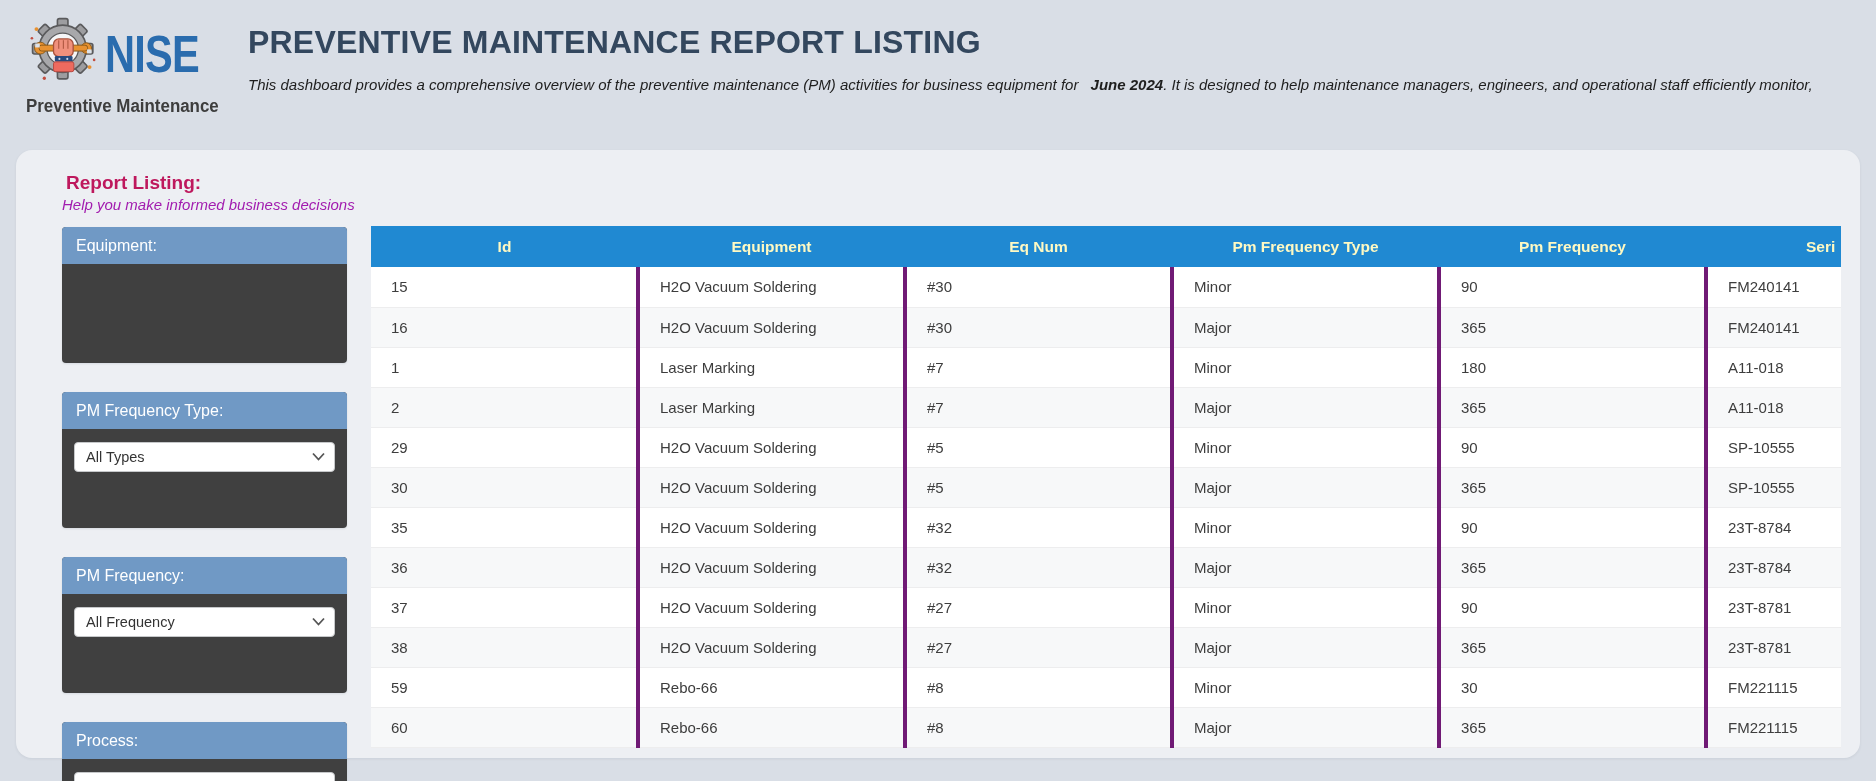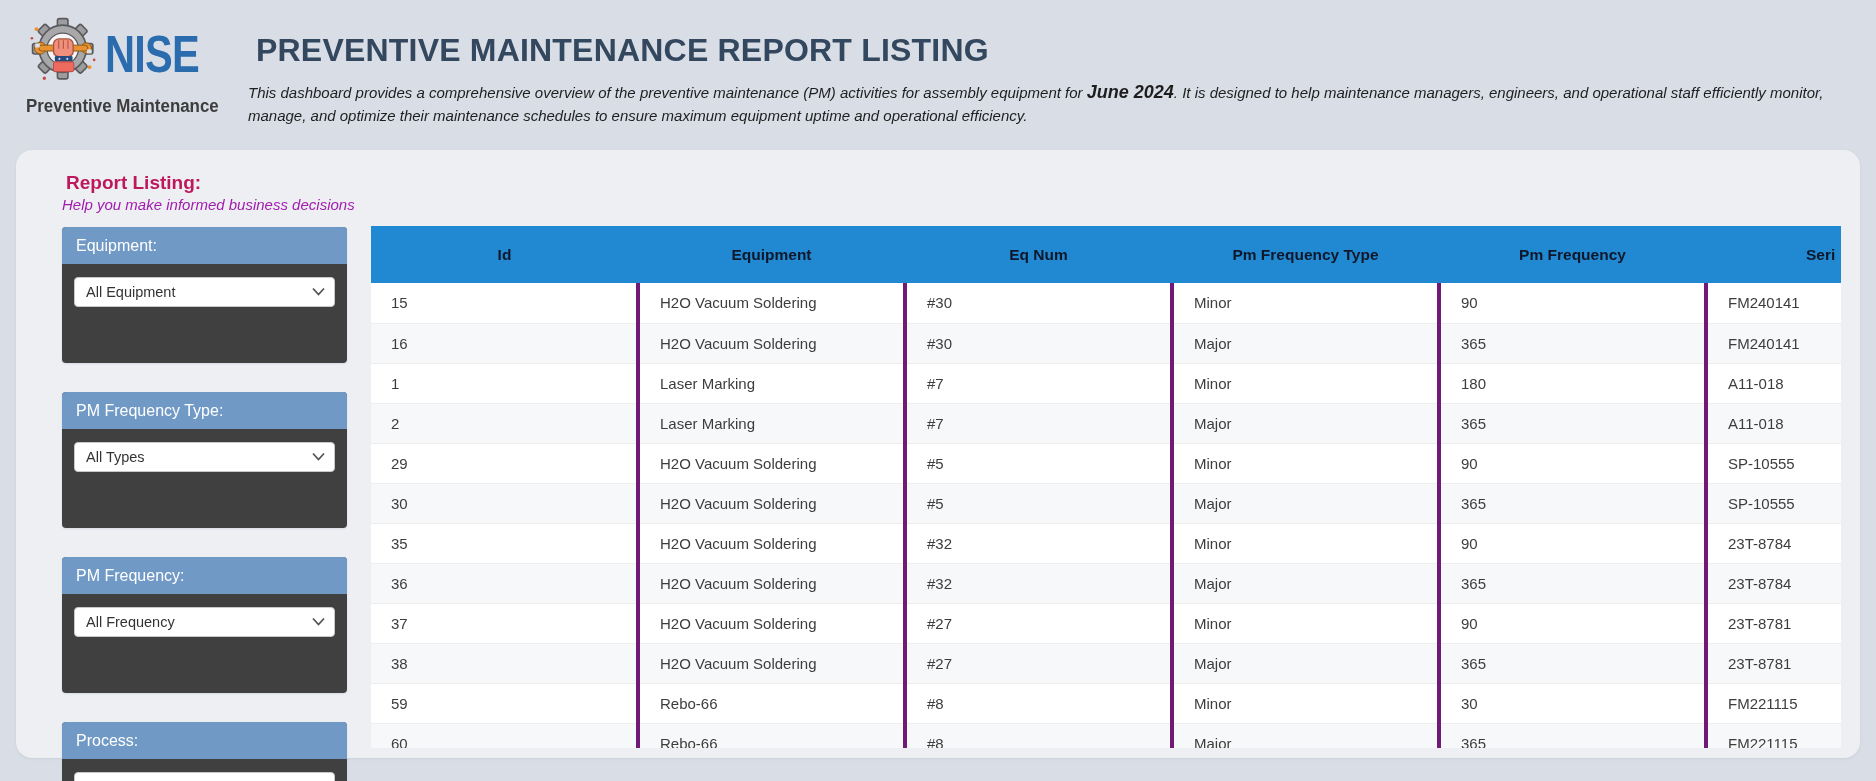--- a/index.html
+++ b/index.html
@@ -27,28 +27,28 @@
     letter-spacing:-1px;line-height:92px;display:inline-block;
     transform:scaleX(0.80);transform-origin:left center;
   }
   .brand-tagline{
     display:block;width:100%;text-align:center;margin-top:-4px;
     font-size:18px;font-weight:800;color:#3d3d3d;
     transform:scaleX(0.94);transform-origin:left center;white-space:nowrap;
   }
   .title-block{position:absolute;left:248px;top:24px;width:1620px;}
   .page-title{
-    margin:8px;font-size:32px;font-weight:700;color:var(--title);
+    margin:0;font-size:32px;font-weight:700;color:var(--title);
     letter-spacing:0.2px;white-space:nowrap;
   }
   .page-desc{
     margin-top:12px;font-style:italic;font-size:15px;line-height:23px;color:#1e1e1e;
   }
   .desc-line{white-space:nowrap;display:block;}
-  .desc-period{font-weight:700;font-size:18px;}
+  .desc-period{font-weight:700;font-size:15px;margin-left:8px;}
 
   
   .main-card{
     position:absolute;left:16px;top:150px;width:1844px;height:608px;
     background:var(--card-bg);border-radius:16px;
     box-shadow:0 1px 3px rgba(40,50,70,0.08);
   }
   .report-heading{
     position:absolute;left:46px;top:18px;margin:4px;
     font-size:19px;font-weight:700;color:#be185d;
@@ -80,21 +80,21 @@
   .select-wrap .chev{position:absolute;right:10px;top:10px;pointer-events:none;}
 
   
   .table-clip{
     position:absolute;left:355px;top:76px;width:1470px;height:522px;overflow:hidden;
   }
   table.report-table{
     width:1615px;border-collapse:collapse;table-layout:fixed;background:#ffffff;
   }
   .report-table th{
-    height:57px;background:var(--table-header);color:#0f172a;
+    height:41px;background:var(--table-header);color:#fef9c3;
     font-size:15.5px;font-weight:700;text-align:center;padding:0;
   }
   .report-table th:last-child{text-align:left;padding-left:100px;}
   .report-table td{
     height:40px;font-size:15px;color:#3d3d3d;padding:0 0 0 20px;
     border-bottom:1px solid #ededee;overflow:hidden;white-space:nowrap;
   }
   .report-table td + td{border-left:4px solid #701a75;}
   .report-table tbody tr:nth-child(even){background:#f7f8f9;}
 </style>
@@ -161,45 +161,36 @@
       </svg>
       <span class="brand-name">NISE</span>
     </div>
     <span class="brand-tagline">Preventive Maintenance</span>
   </div>
 
   <div class="title-block">
     <h1 class="page-title">PREVENTIVE MAINTENANCE REPORT LISTING</h1>
     <div class="page-desc">
       <span class="desc-line">
-        <span>This dashboard provides a comprehensive overview of the preventive maintenance (PM) activities for assembly equipment for </span><span class="desc-period">June 2024</span><span>. It is designed to help maintenance managers, engineers, and operational staff efficiently monitor,</span>
+        <span>This dashboard provides a comprehensive overview of the preventive maintenance (PM) activities for business equipment for </span><span class="desc-period">June 2024</span><span>. It is designed to help maintenance managers, engineers, and operational staff efficiently monitor,</span>
       </span>
-      <span class="desc-line">manage, and optimize their maintenance schedules to ensure maximum equipment uptime and operational efficiency.</span>
     </div>
   </div>
 </div>
 
 <div class="main-card">
 
   <h2 class="report-heading">Report Listing:</h2>
   <p class="report-subheading">Help you make informed business decisions</p>
 
   <div class="filters-panel">
 
     <div class="filter-card">
       <div class="filter-header">
         <span>Equipment:</span>
-      </div>
-      <div class="filter-body">
-        <div class="select-wrap">
-          <select><option>All Equipment</option></select>
-          <svg class="chev" width="13" height="9" viewBox="0 0 13 9">
-              <polyline points="1,1.5 6.5,7.5 12,1.5" fill="none" stroke="#555" stroke-width="1.8"></polyline>
-            </svg>
-        </div>
       </div>
     </div>
 
     <div class="filter-card">
       <div class="filter-header">
         <span>PM Frequency Type:</span>
       </div>
       <div class="filter-body">
         <div class="select-wrap">
           <select><option>All Types</option></select>

